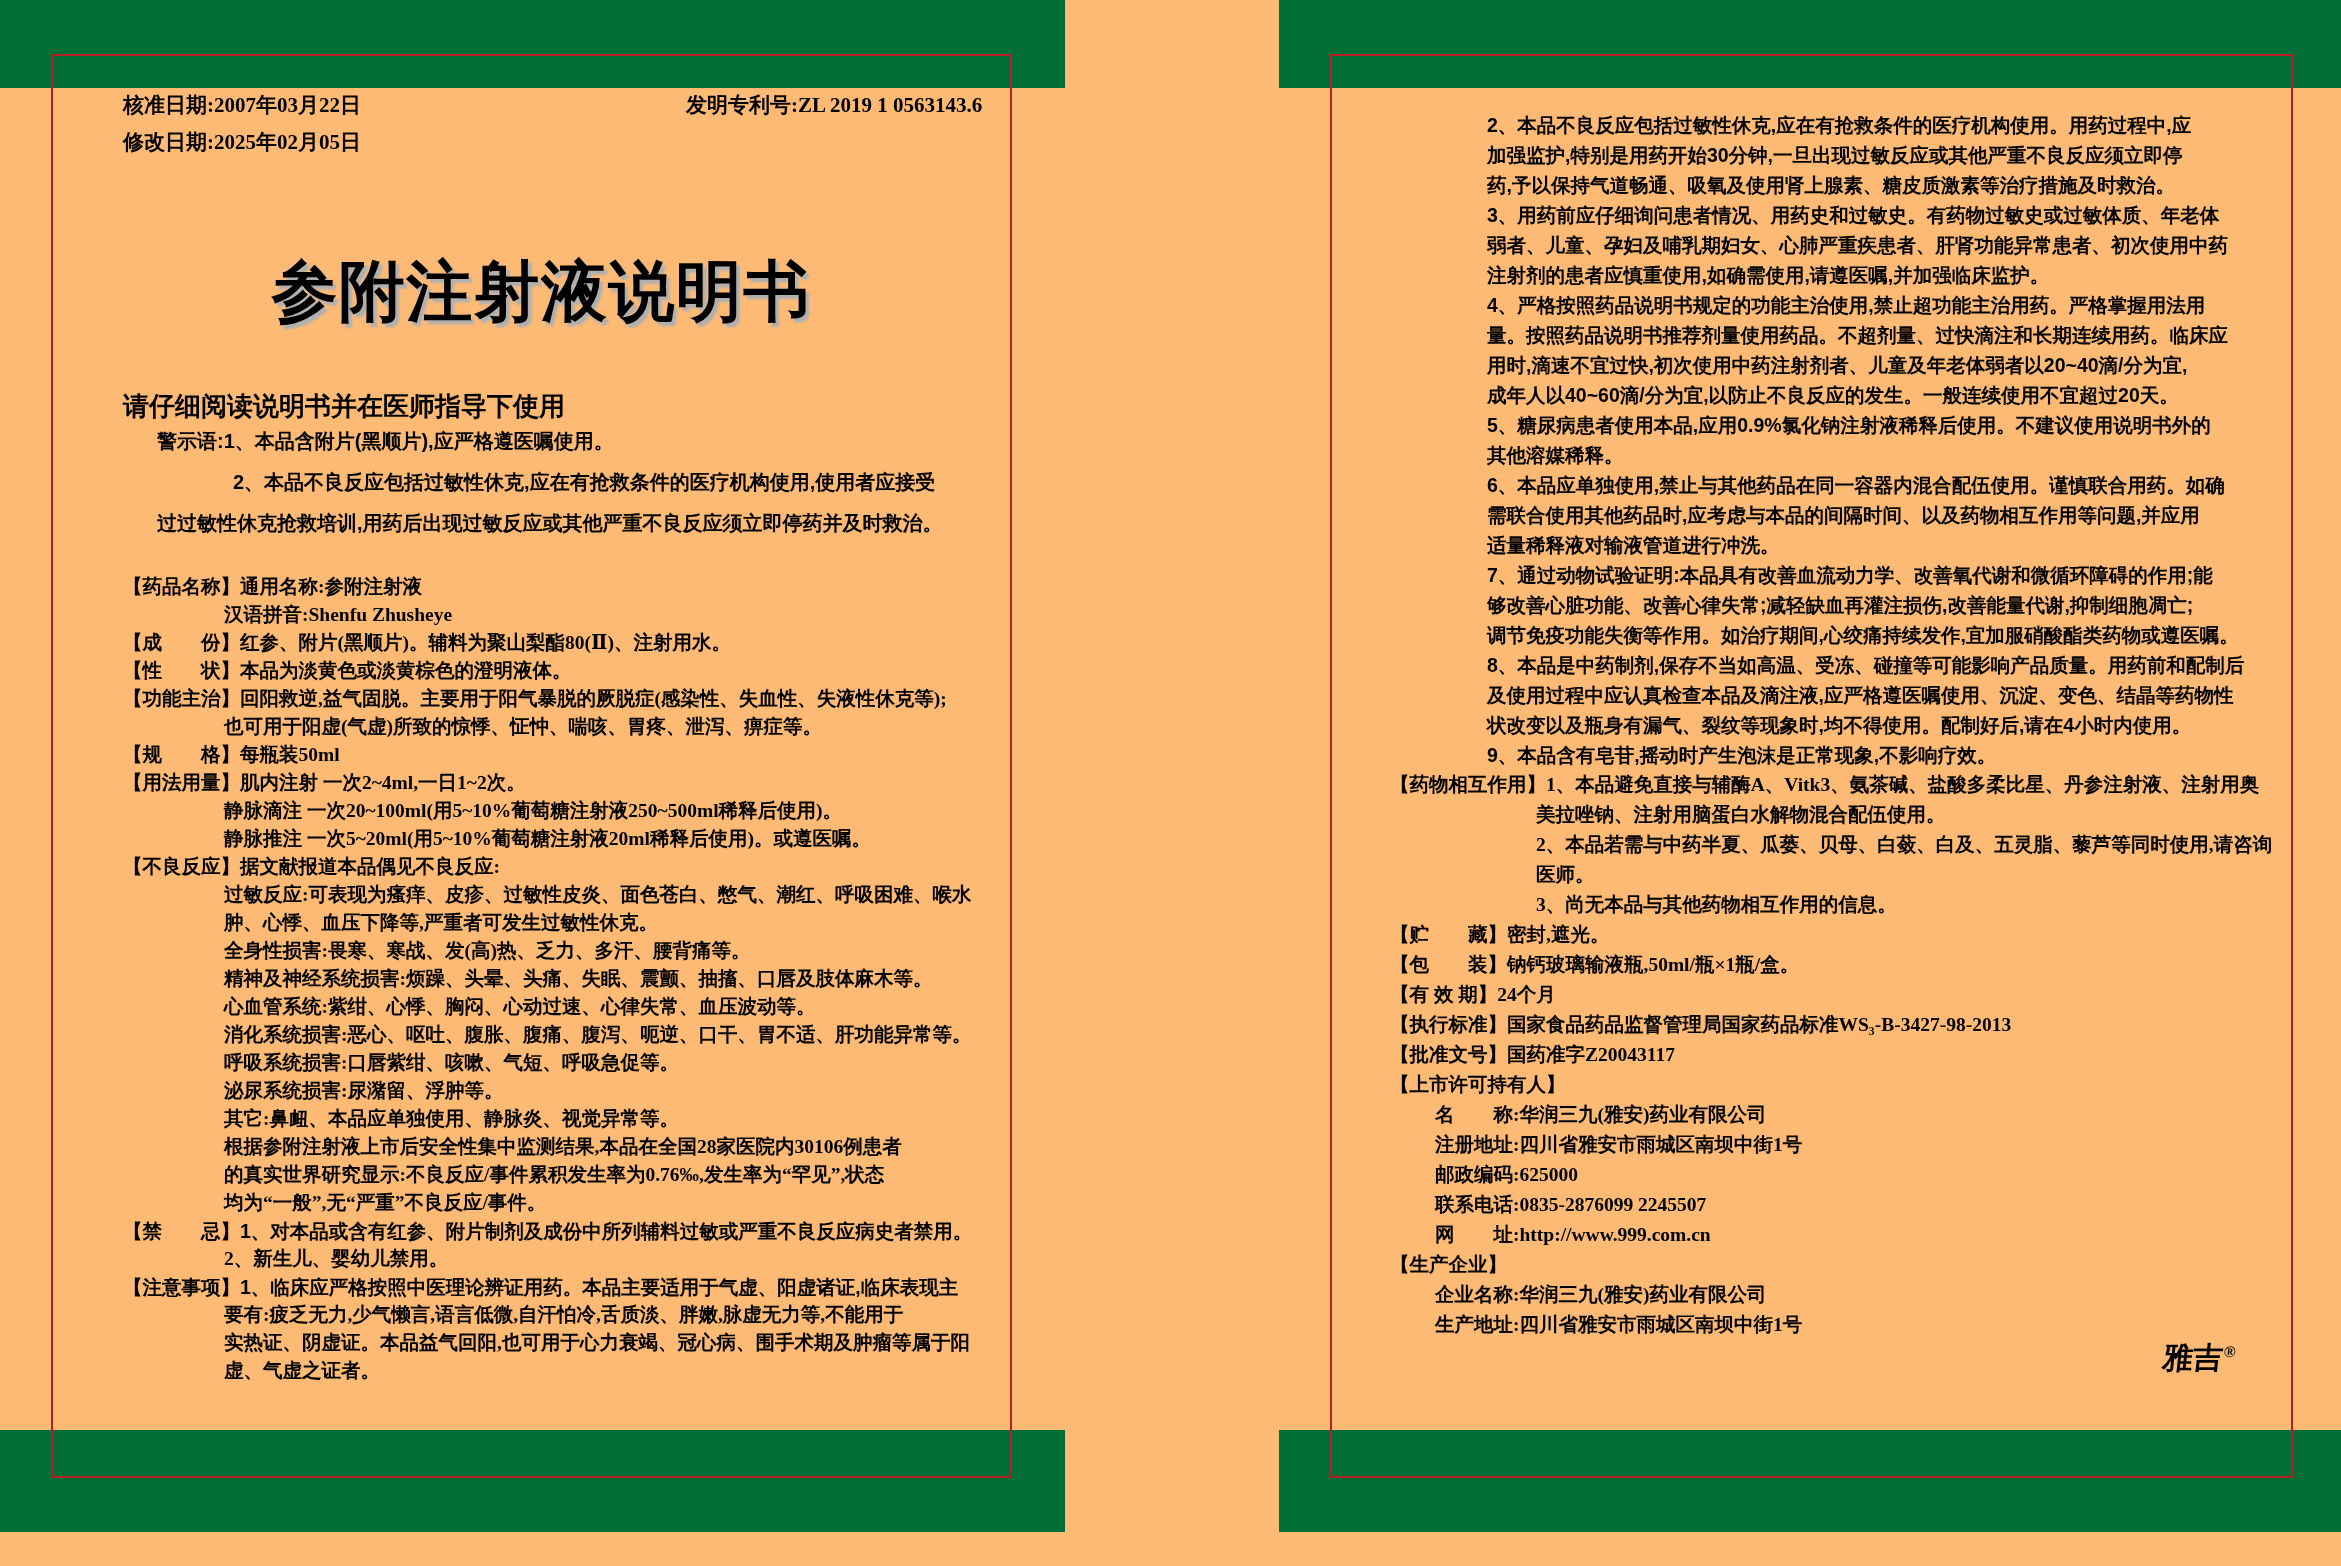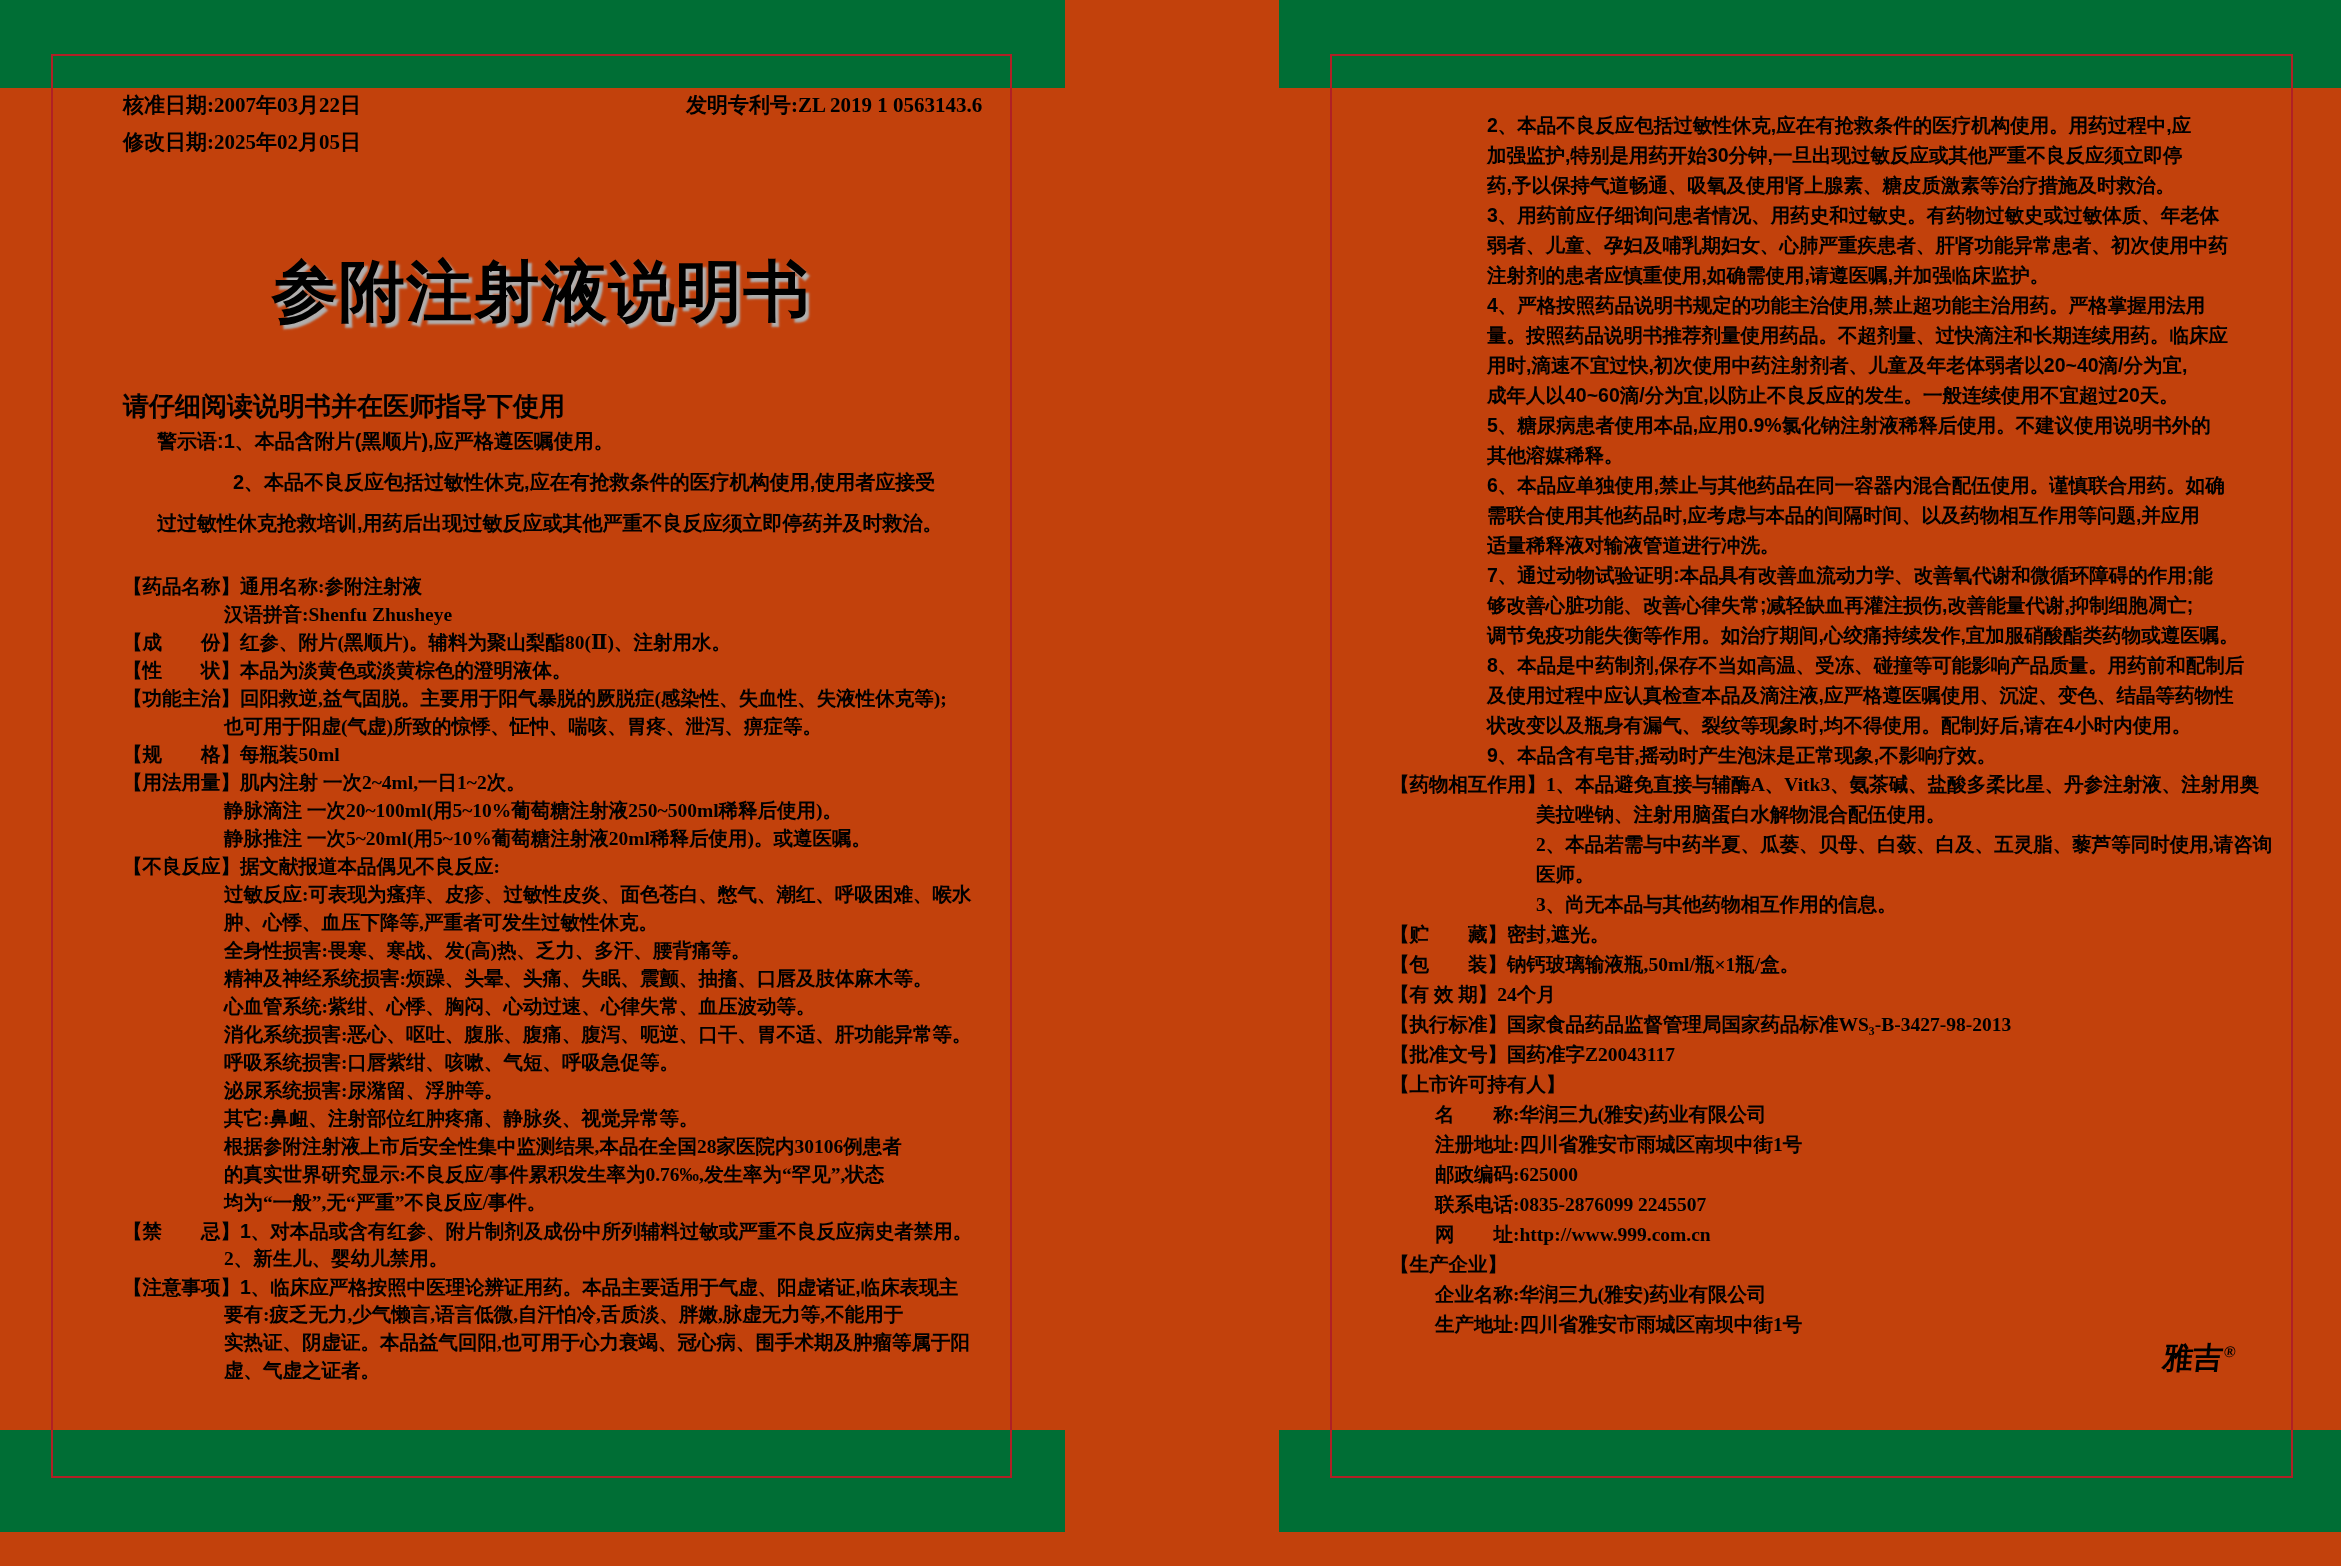--- a/index.html
+++ b/index.html
@@ -1,17 +1,17 @@
 <!DOCTYPE html>
 <html style="--green: #006e35; --red: #b02025;font-size:11.5px"><head>
 <meta charset="utf-8">
 <style>
   :root{ --green:#006e35; --red:#b02025; }
   html,body{margin:0;padding:0;background:#ffffff;}
-  .canvas{position:relative;width:2342px;height:1566px;background:#c2410c;overflow:hidden;color:#000;font-weight:bold;}
+  .canvas{position:relative;width:2342px;height:1566px;background:#fdba74;overflow:hidden;color:#000;font-weight:bold;}
   .serif{font-family:"Liberation Serif","DejaVu Serif",serif;}
   .sans{font-family:"Liberation Sans","DejaVu Sans",sans-serif;}
   .band{position:absolute;background:var(--green);}
   .b-tl{left:0;top:0;width:1065px;height:88px;}
   .b-tr{left:1279px;top:0;width:1063px;height:88px;}
   .b-bl{left:0;top:1430px;width:1065px;height:102px;}
   .b-br{left:1279px;top:1430px;width:1063px;height:102px;}
   .frame{position:absolute;top:54px;height:1424px;border:2.2px solid var(--red);box-sizing:border-box;background:transparent;}
   .f-l{left:51px;width:961px;}
   .f-r{left:1330px;width:963px;}
@@ -74,21 +74,21 @@
       <div class="ln ind">静脉推注  一次5~20ml(用5~10%葡萄糖注射液20ml稀释后使用)。或遵医嘱。</div>
       <div class="ln">【不良反应】据文献报道本品偶见不良反应:</div>
       <div class="ln ind">过敏反应:可表现为瘙痒、皮疹、过敏性皮炎、面色苍白、憋气、潮红、呼吸困难、喉水</div>
       <div class="ln ind">肿、心悸、血压下降等,严重者可发生过敏性休克。</div>
       <div class="ln ind">全身性损害:畏寒、寒战、发(高)热、乏力、多汗、腰背痛等。</div>
       <div class="ln ind">精神及神经系统损害:烦躁、头晕、头痛、失眠、震颤、抽搐、口唇及肢体麻木等。</div>
       <div class="ln ind">心血管系统:紫绀、心悸、胸闷、心动过速、心律失常、血压波动等。</div>
       <div class="ln ind">消化系统损害:恶心、呕吐、腹胀、腹痛、腹泻、呃逆、口干、胃不适、肝功能异常等。</div>
       <div class="ln ind">呼吸系统损害:口唇紫绀、咳嗽、气短、呼吸急促等。</div>
       <div class="ln ind">泌尿系统损害:尿潴留、浮肿等。</div>
-      <div class="ln ind">其它:鼻衄、注射部位红肿疼痛、静脉炎、视觉异常等。</div>
+      <div class="ln ind">其它:鼻衄、本品应单独使用、静脉炎、视觉异常等。</div>
       <div class="ln ind">根据参附注射液上市后安全性集中监测结果,本品在全国28家医院内30106例患者</div>
       <div class="ln ind">的真实世界研究显示:不良反应/事件累积发生率为0.76‰,发生率为“罕见”,状态</div>
       <div class="ln ind">均为“一般”,无“严重”不良反应/事件。</div>
       <div class="ln sans">【禁　　忌】1、对本品或含有红参、附片制剂及成份中所列辅料过敏或严重不良反应病史者禁用。</div>
       <div class="ln ind sans">2、新生儿、婴幼儿禁用。</div>
       <div class="ln sans">【注意事项】1、临床应严格按照中医理论辨证用药。本品主要适用于气虚、阳虚诸证,临床表现主</div>
       <div class="ln ind sans">要有:疲乏无力,少气懒言,语言低微,自汗怕冷,舌质淡、胖嫩,脉虚无力等,不能用于</div>
       <div class="ln ind sans">实热证、阴虚证。本品益气回阳,也可用于心力衰竭、冠心病、围手术期及肿瘤等属于阳</div>
       <div class="ln ind sans">虚、气虚之证者。</div>
     </div>

